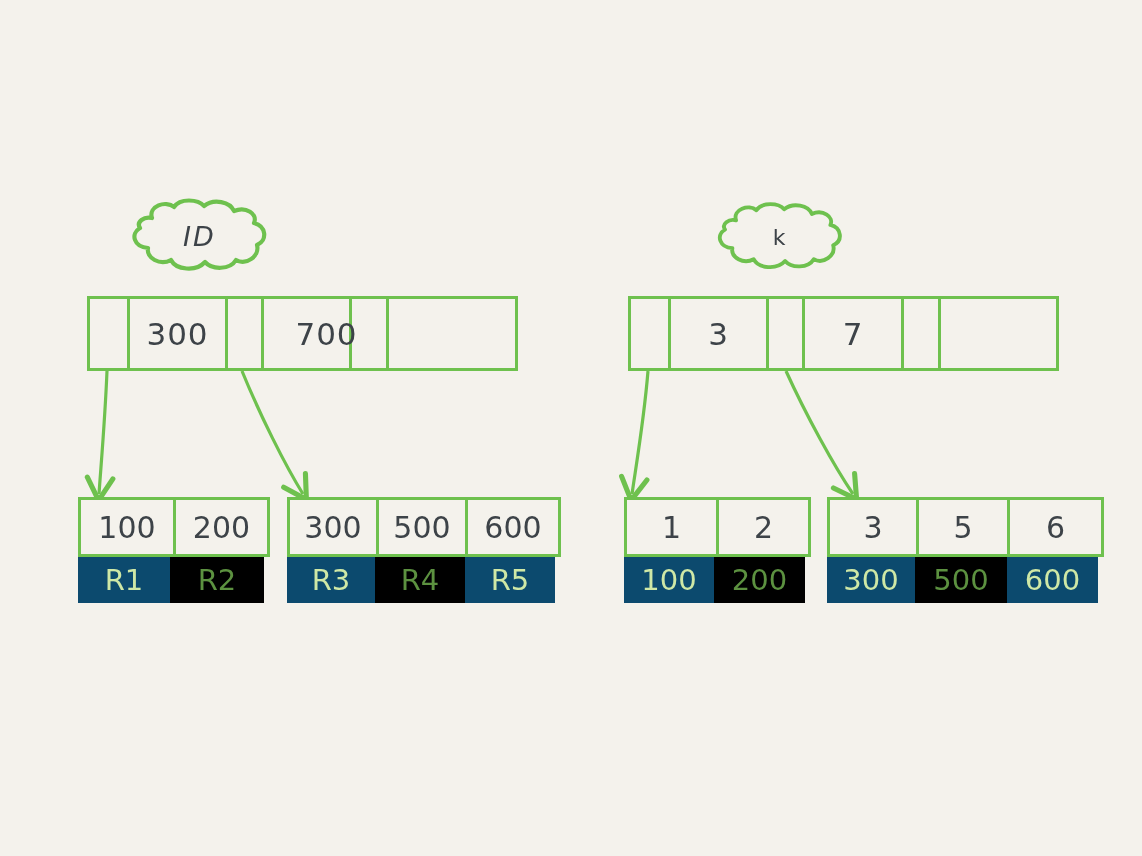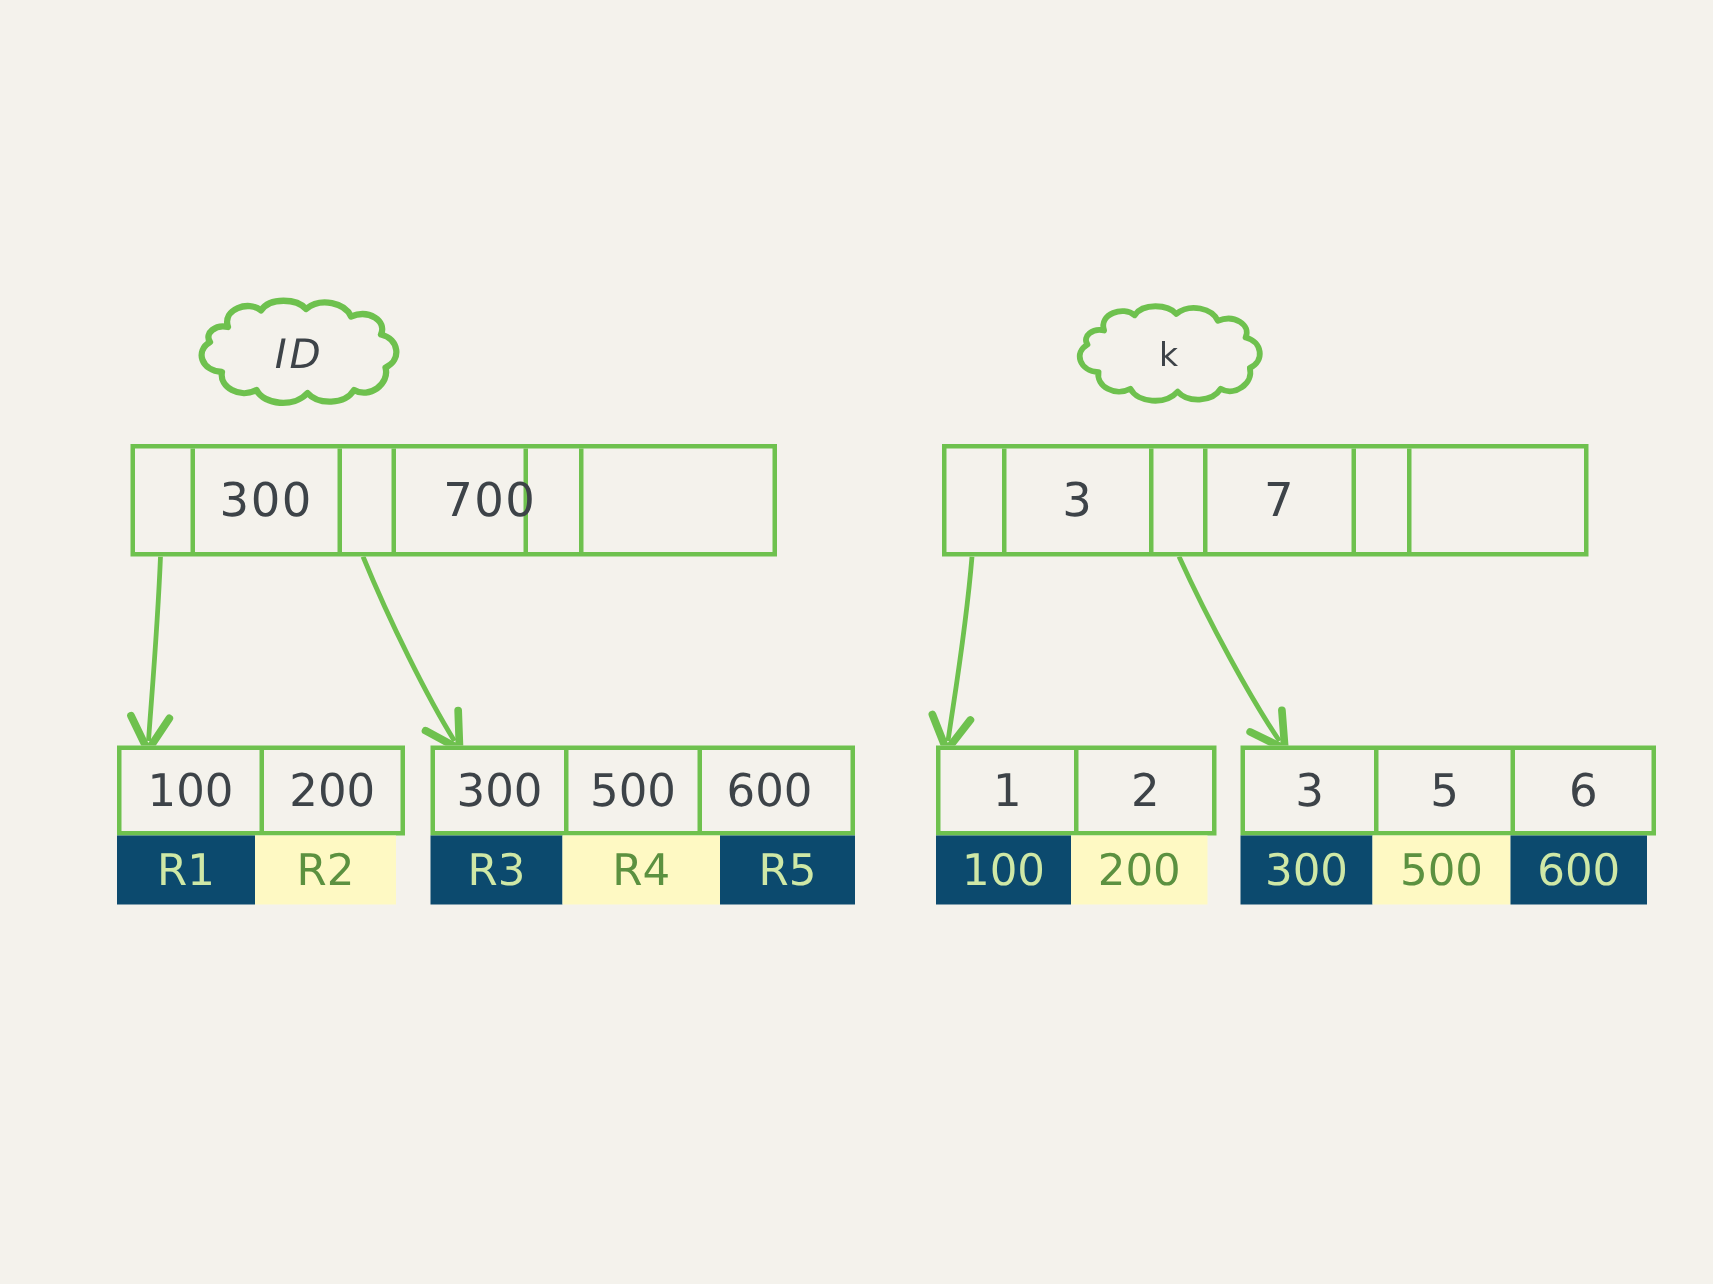--- a/index.html
+++ b/index.html
@@ -73,21 +73,21 @@
   }
   .leaf-recs .rcell {
     box-sizing: border-box;
     display: flex;
     align-items: center;
     justify-content: center;
     height: 46px;
     font-size: 29px;
   }
   .rcell.dark  { background: #0c4a6e; color: #cfe8a6; }
-  .rcell.light { background: #fef9c3; color: #5c9140; }
+  .rcell.light { background: #000000; color: #5c9140; }
 
   
   .cloud {
     position: absolute;
   }
   .cloud .cloud-text {
     position: absolute;
     left: 0;
     top: 0;
     width: 100%;
@@ -162,21 +162,21 @@
   </div>
 
   <div class="leaf" style="left:266px; top:497px;">
     <div class="leaf-keys">
       <div class="kcell" style="width:89px;">300</div>
       <div class="kcell" style="width:89px;">500</div>
       <div class="kcell" style="width:90px;">600</div>
     </div>
     <div class="leaf-recs">
       <div class="rcell dark" style="width:88px;">R3</div>
-      <div class="rcell light" style="width:105px;">R4</div>
+      <div class="rcell light" style="width:90px;">R4</div>
       <div class="rcell dark" style="width:90px;">R5</div>
     </div>
   </div>
 
   <div class="node" style="left:628px; top:296px; width:431px; height:75px;">
     <div class="cell ptr" style="width:40px;"></div>
     <div class="cell key" style="width:98px;">3</div>
     <div class="cell ptr" style="width:36px;"></div>
     <div class="cell key" style="width:99px;">7</div>
     <div class="cell ptr" style="width:37px;"></div>

